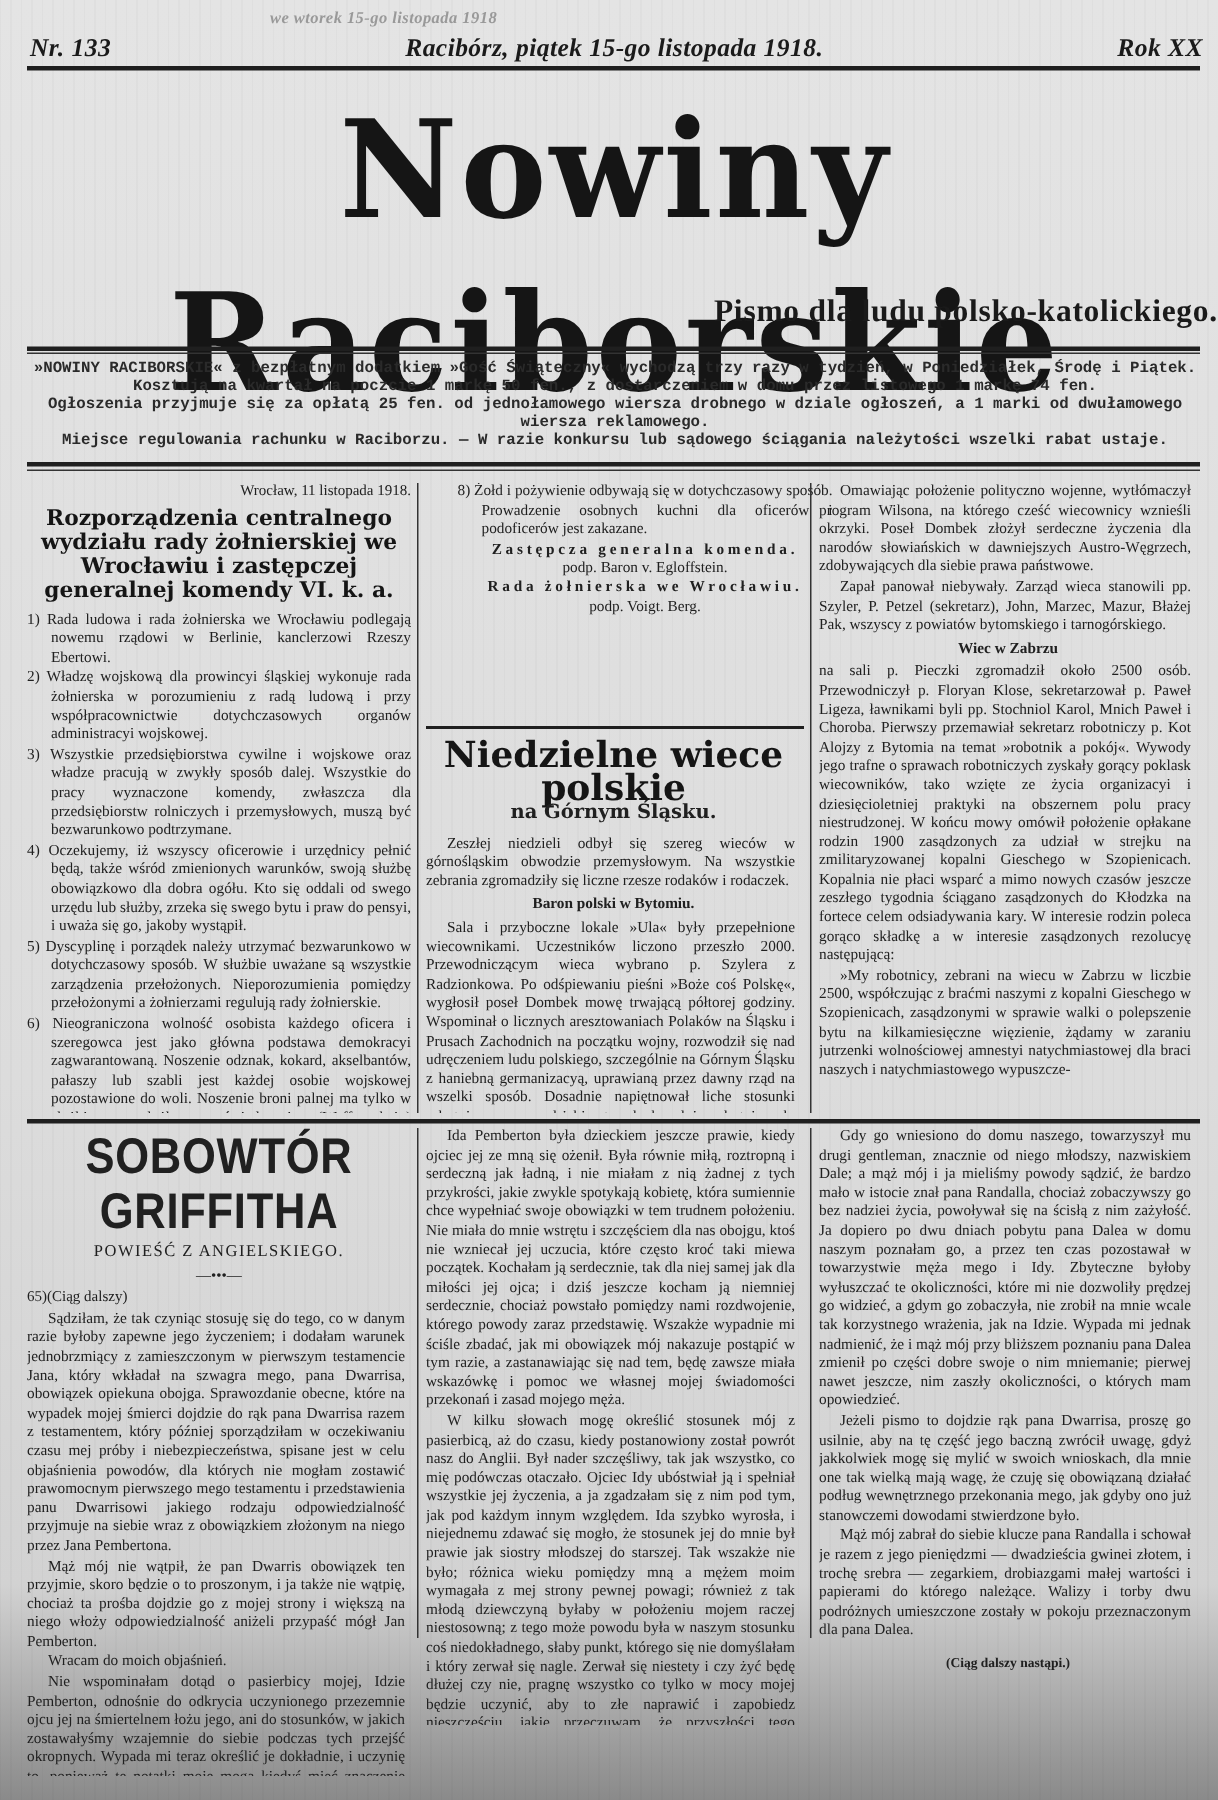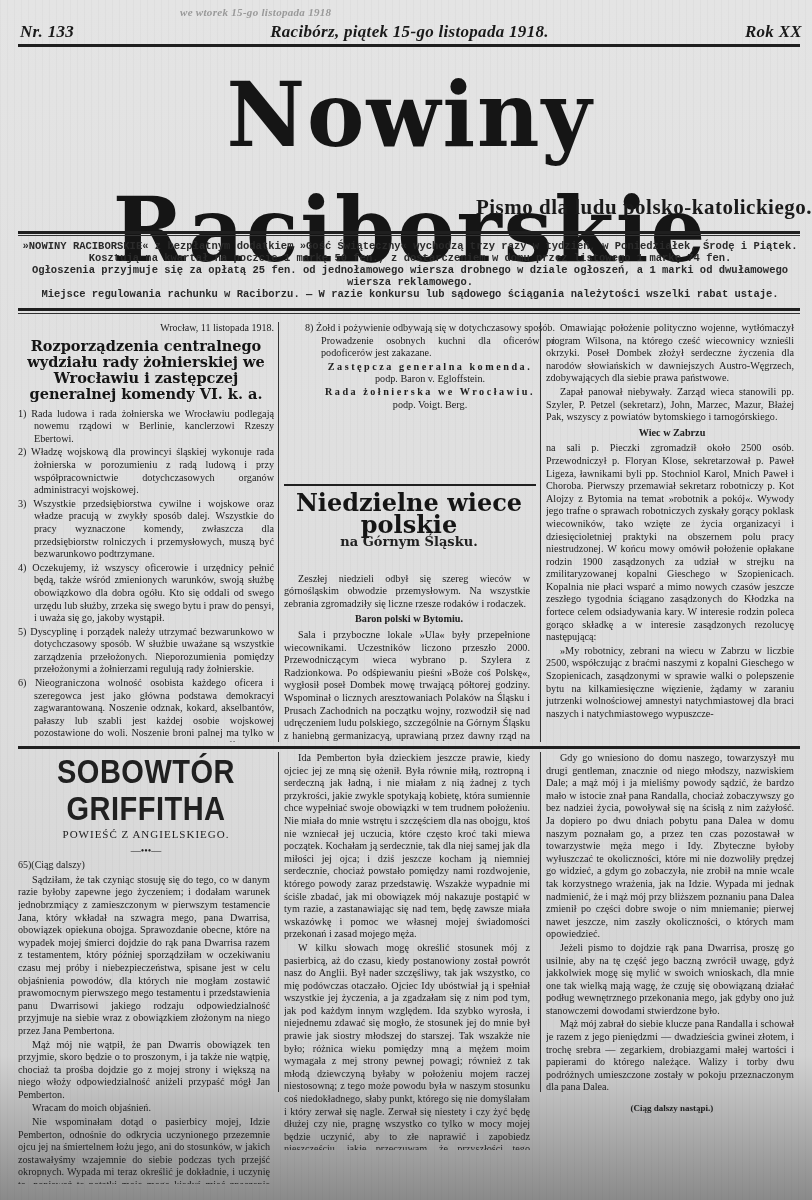--- a/index.html
+++ b/index.html
@@ -48,21 +48,21 @@
   .col .item { text-indent: -16px; padding-left: 16px; margin-bottom: 1px; }
   .dateline { text-align: right; font-size: 10px; margin-bottom: 3px; }
   .hdr-bold {
     font-family: "DejaVu Serif", serif; font-weight: bold; text-align: center;
     font-size: 14.5px; line-height: 16px; margin: 2px 0 6px 0; color: #151515;
   }
   .hdr-big {
     font-family: "DejaVu Serif", serif; font-weight: bold; text-align: center;
     font-size: 24px; line-height: 22px; color: #151515;
   }
-  .hdr-sub { font-family: "DejaVu Serif", serif; font-weight: bold; text-align: center; font-size: 13px; margin-bottom: 24px; }
+  .hdr-sub { font-family: "DejaVu Serif", serif; font-weight: bold; text-align: center; font-size: 13px; margin-bottom: 8px; }
   .subhead { font-weight: bold; text-align: center; margin: 3px 0; }
   .sign { text-align: center; letter-spacing: 2.5px; font-weight: bold; }
   .sign-sm { text-align: center; }
   .vrule { position: absolute; width: 1px; background: #333; }
   .novel-title {
     font-family: "Liberation Sans", sans-serif; font-weight: bold; font-size: 29px;
     text-align: center; letter-spacing: 0.5px; line-height: 32px; transform: scaleY(1.15); margin-top: 6px;
   }
   .novel-sub { text-align: center; font-size: 11px; letter-spacing: 1px; margin: 6px 0 4px 0; }
   .orn { text-align: center; font-size: 10px; margin-bottom: 2px; }

